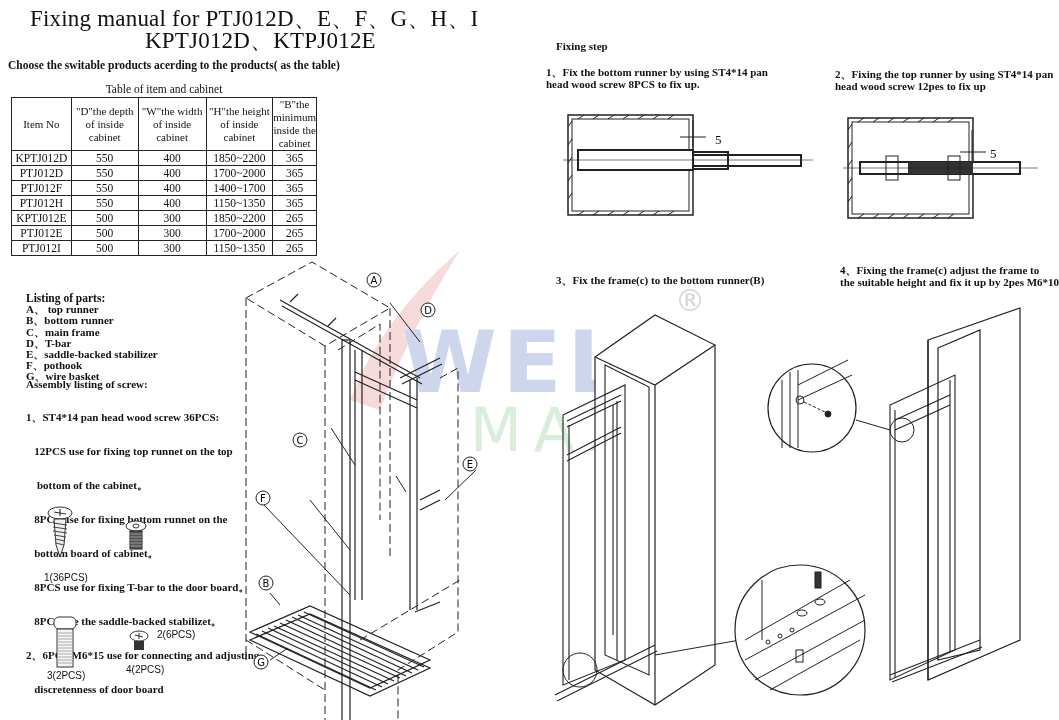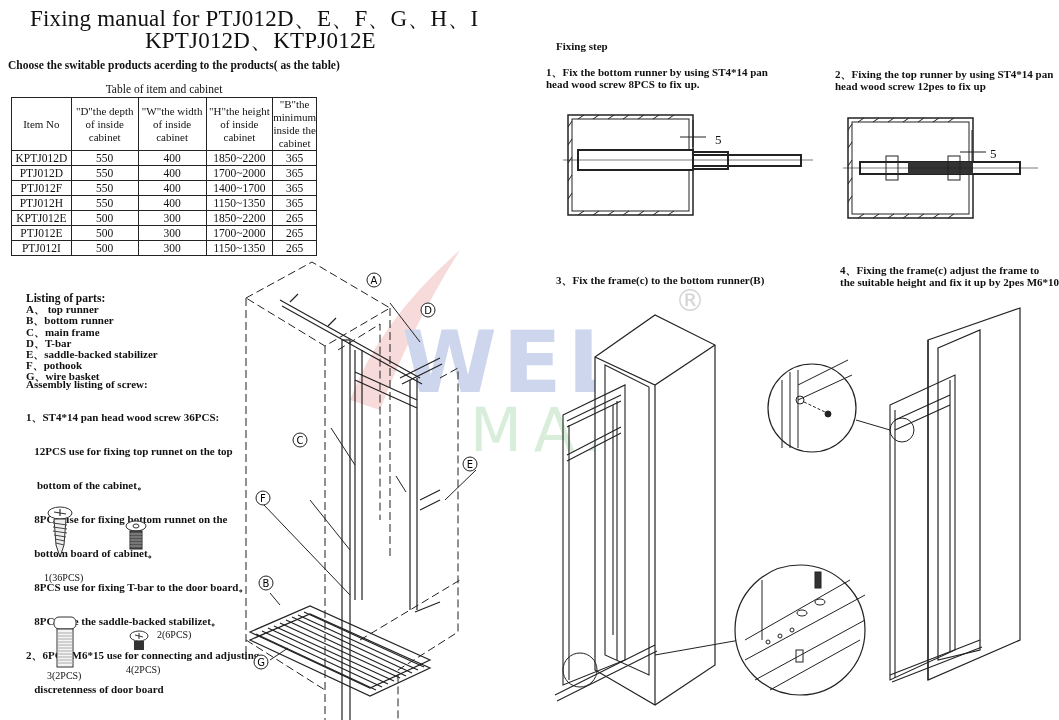--- a/index.html
+++ b/index.html
@@ -8,21 +8,21 @@
   .title { font-size:23px; line-height:26px; white-space:nowrap; letter-spacing:0.2px; }
   .intro { font-size:11.5px; font-weight:bold; white-space:nowrap; }
   table.spec { position:absolute; left:11px; top:81px; width:306px; border-collapse:collapse; font-size:11px; text-align:center; }
   table.spec td { border:1px solid #222; padding:0; line-height:14px; height:14px; }
   table.spec .cap td { border-top:none; border-left:none; border-right:none; height:16px; font-size:11.5px; }
   table.spec .hdr td { height:40px; line-height:13px; font-size:11px; }
   table.spec .row td { font-size:11.5px;margin-left:20px; }
   .parts { font-size:11px; line-height:11.2px; font-weight:bold; white-space:nowrap; }
   .parts .h { font-size:11.5px; }
   .screwlist { font-size:11px; line-height:11.3px; font-weight:bold; white-space:nowrap; }
-  .screwlab { font-family:Liberation Serif, serif; font-size:10px; white-space:nowrap; }
+  .screwlab { font-family:Liberation Sans, sans-serif; font-size:10px; white-space:nowrap; }
   .steptitle { font-family:Liberation Serif, serif; font-size:11px; font-weight:bold; white-space:nowrap; }
   .step { font-size:11px; line-height:11.5px; font-weight:bold; white-space:nowrap; }
   .wm { font-family:"DejaVu Sans", sans-serif; font-weight:bold; white-space:nowrap; pointer-events:none; }
   svg { position:absolute; overflow:visible; }
 </style>
 </head>
 <body>
 
 <div class="abs title" style="left:30px; top:6px;">Fixing manual for PTJ012D、E、F、G、H、I</div>
 <div class="abs title" style="left:145px; top:28px;">KPTJ012D、KTPJ012E</div>

